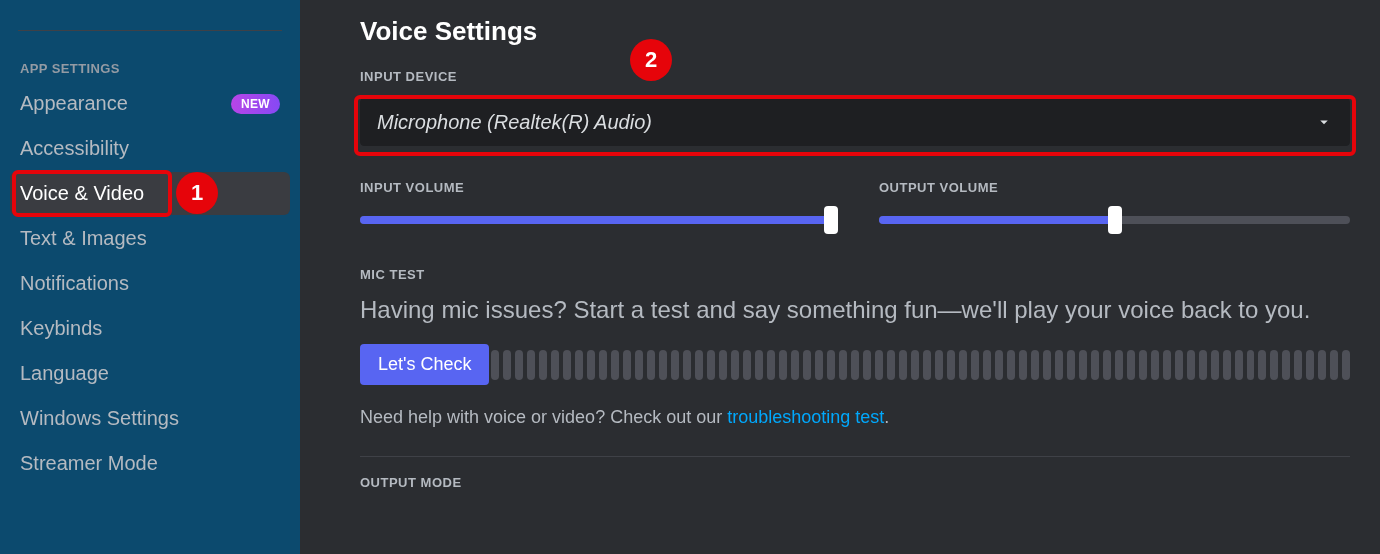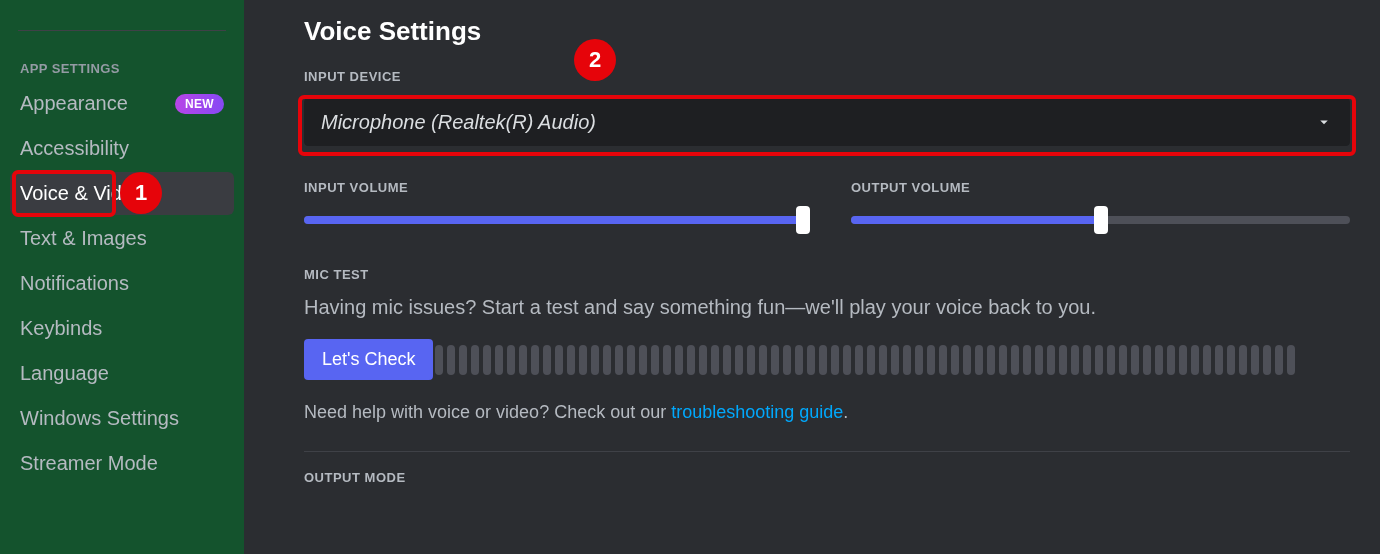--- a/index.html
+++ b/index.html
@@ -6,22 +6,22 @@
   html, body { width: 1380px; height: 554px; overflow: hidden; }
   body {
     background: #2b2d31;
     font-family: "gg sans", "Helvetica Neue", Arial, sans-serif;
     color: #dbdee1;
     display: flex;
   }
 
   
   .sidebar {
-    width: 244px;
-    background: #14532d;
+    width: 300px;
+    background: #0c4a6e;
     padding: 30px 10px 10px 10px;
     flex-shrink: 0;
     overflow: hidden;
   }
   .sidebar-section-header {
     color: #949ba4;
     font-size: 13px;
     font-weight: 700;
     letter-spacing: 0.4px;
     padding: 0 10px 6px 10px;
@@ -159,21 +159,21 @@
     height: 28px;
     background: #fff;
     border-radius: 4px;
     top: -3px;
     transform: translateX(-50%);
   }
 
   .mic-test-section { margin-top: 36px; }
   .mic-desc {
     color: #b5bac1;
-    font-size: 20px;
+    font-size: 24px;
     margin-bottom: 20px;
   }
   .test-row {
     display: flex;
     align-items: center;
     gap: 2px;
   }
   .lets-check-btn {
     background: #5865f2;
     color: #fff;
@@ -373,19 +373,19 @@
           <div class="meter-bar"></div>
           <div class="meter-bar"></div>
           <div class="meter-bar"></div>
           <div class="meter-bar"></div>
           <div class="meter-bar"></div>
           <div class="meter-bar"></div>
           <div class="meter-bar"></div>
         </div>
     </div>
     <div class="help-text">
-      <span>Need help with voice or video? Check out our </span><a>troubleshooting guide</a><span>.</span>
+      <span>Need help with voice or video? Check out our </span><a>troubleshooting test</a><span>.</span>
     </div>
   </div>
 
   <div class="hr"></div>
   <div class="field-label">OUTPUT MODE</div>
 </div>
 
 </body></html>

